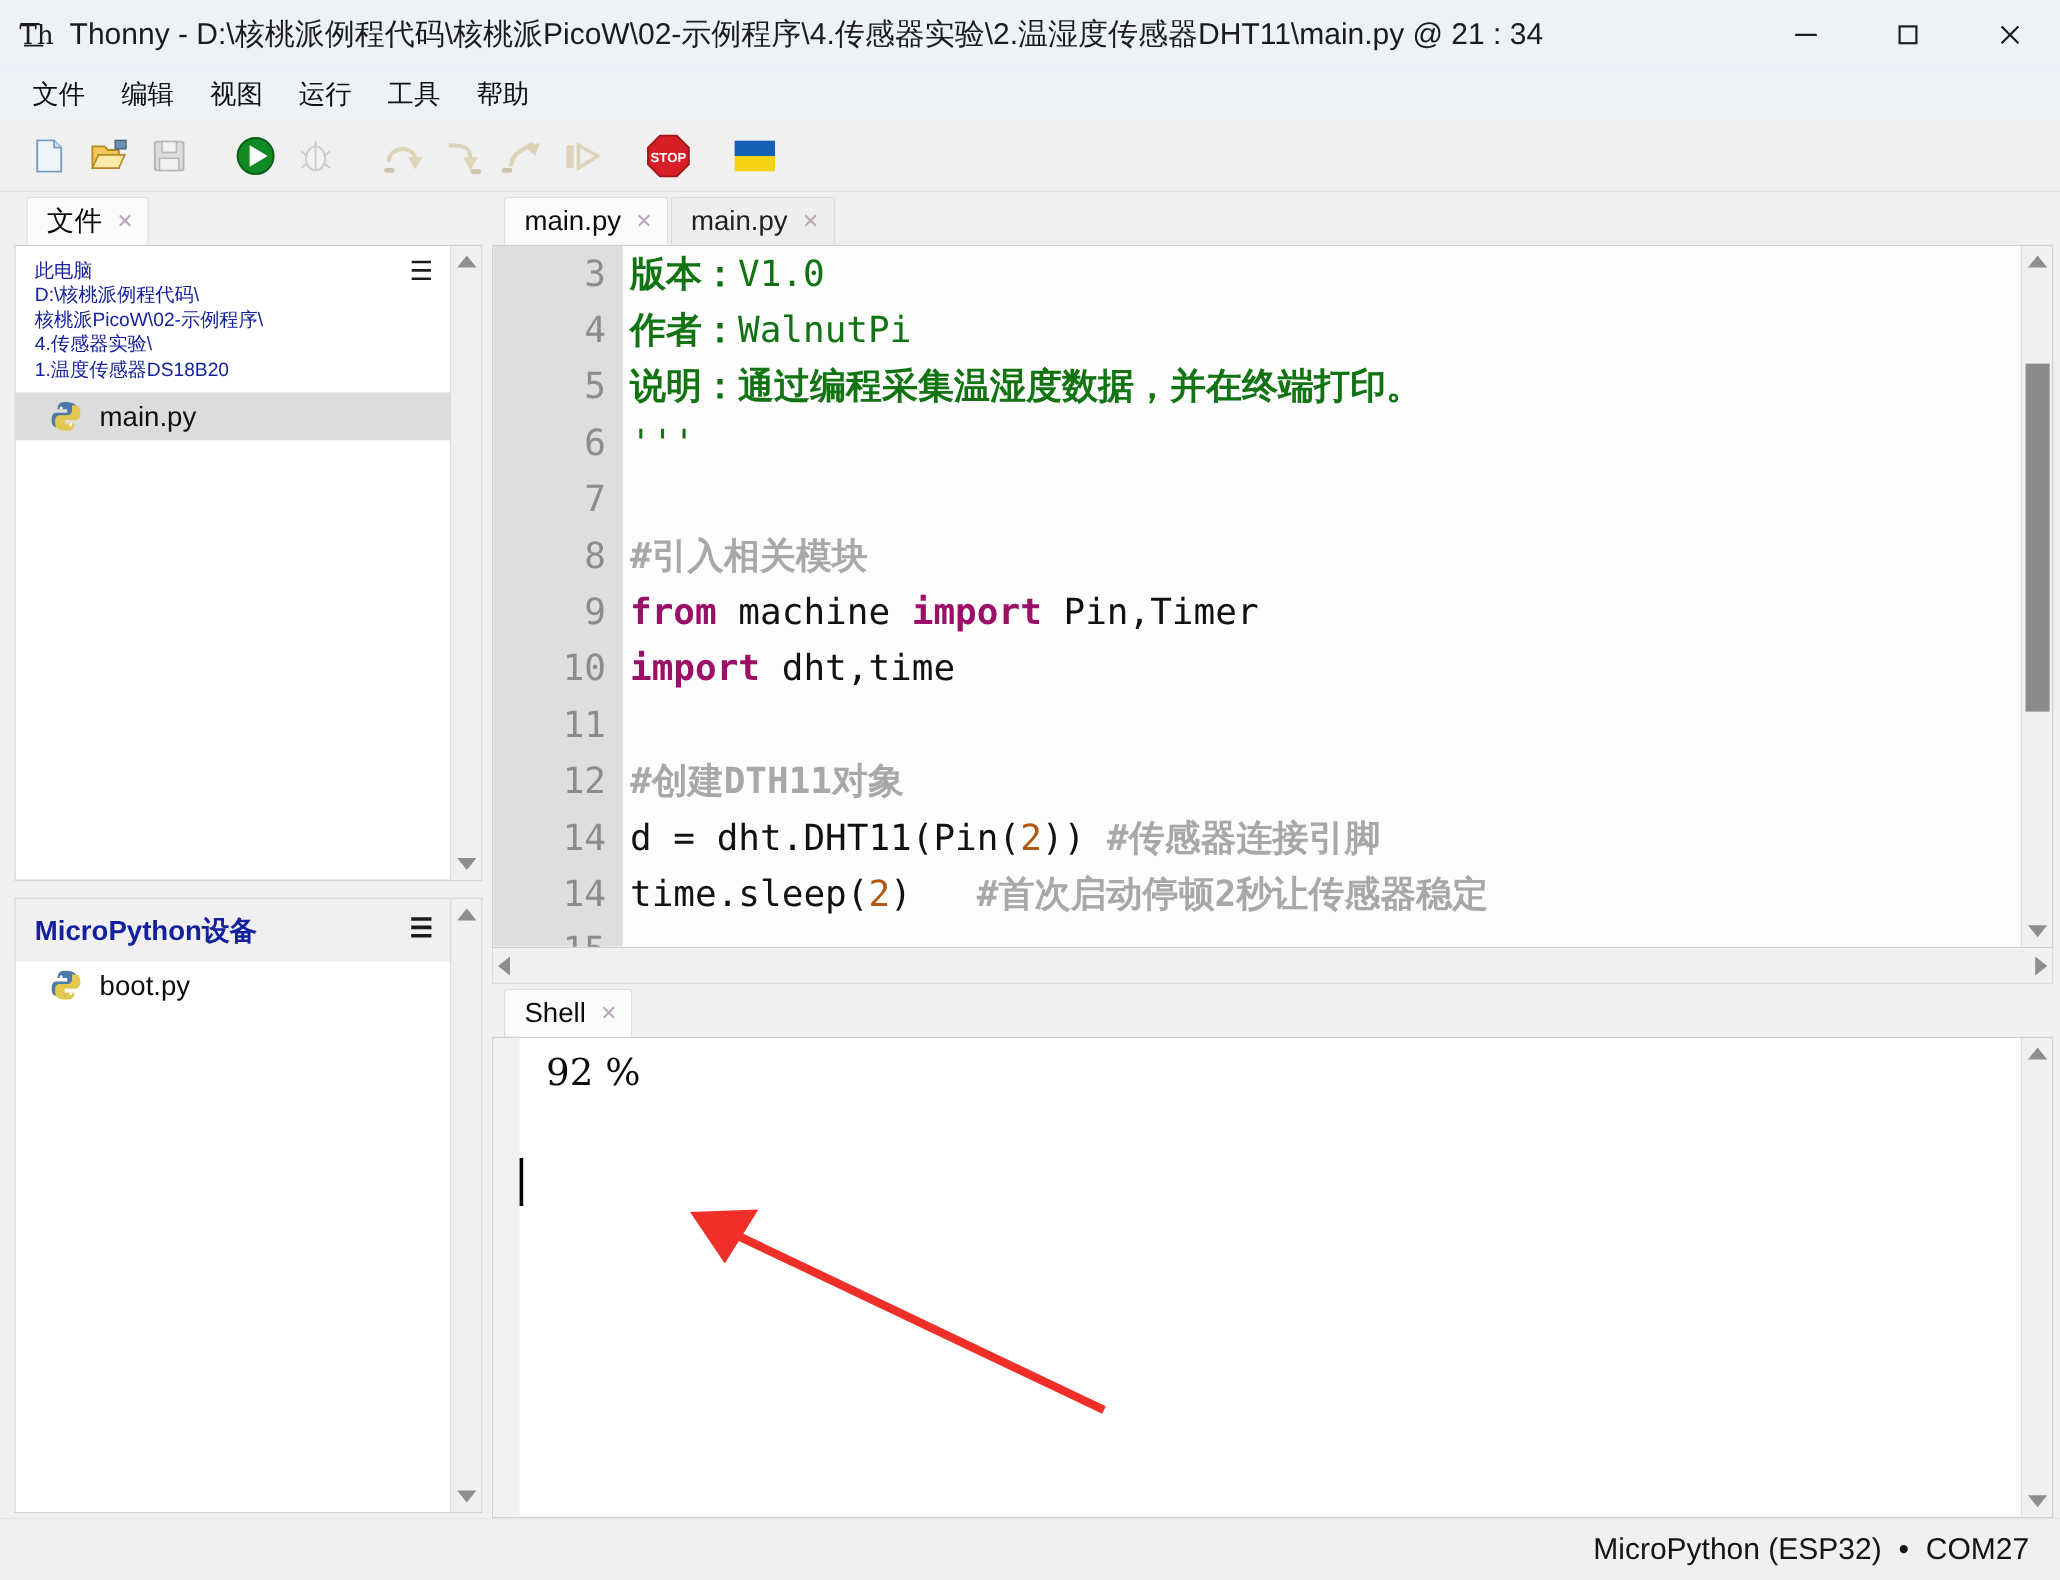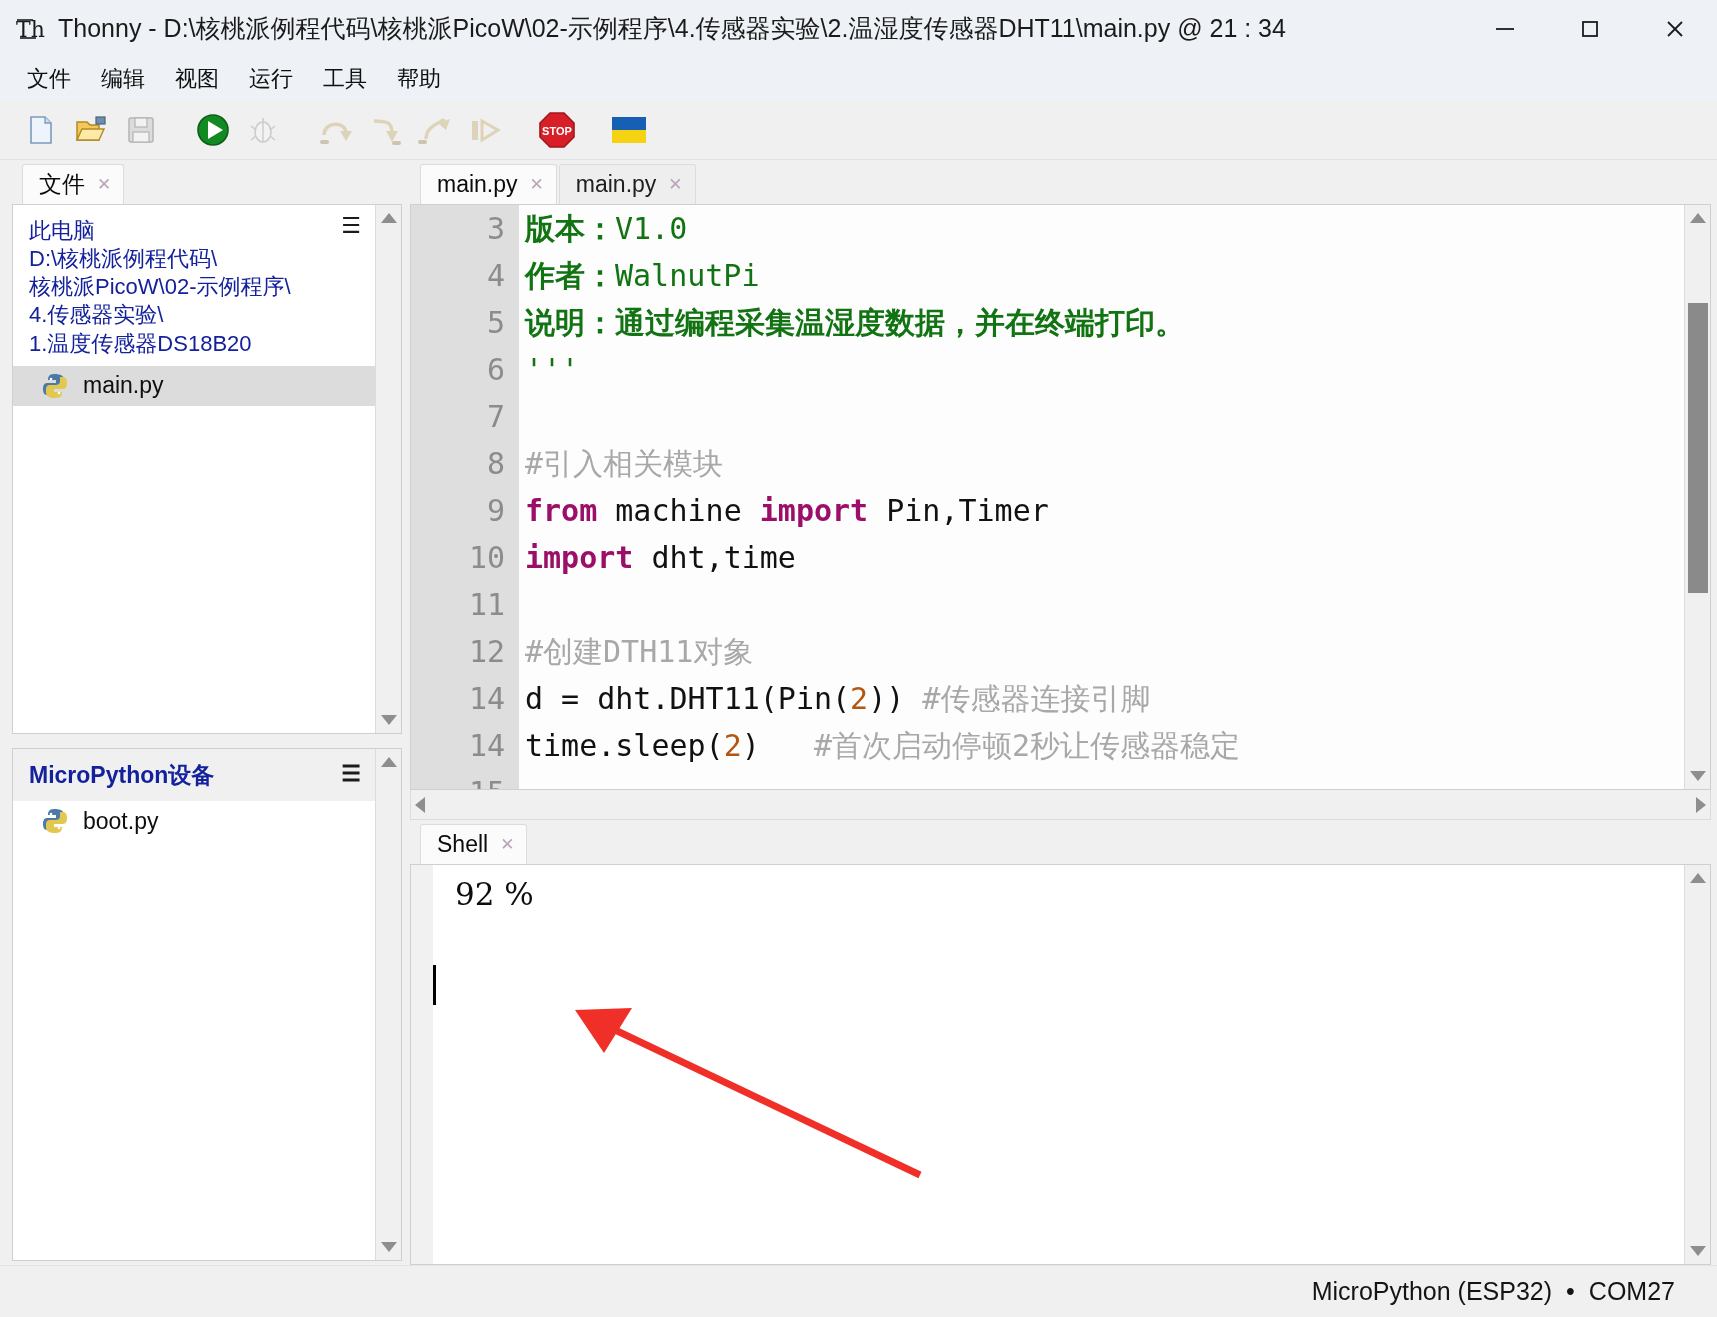--- a/index.html
+++ b/index.html
@@ -117,21 +117,21 @@
     background: #ffffff;
     border: 1px solid #cfcfcf;
     position: relative;
     display: flex;
     min-height: 0;
   }
   .panel-body { flex: 1 1 auto; position: relative; overflow: hidden; }
 
   .path-block {
     padding: 12px 16px 8px 16px;
-    font-size: 22px; line-height: 1.28;
+    font-size: 16px; line-height: 1.28;
     color: #14219c;
     white-space: pre-wrap;
     word-break: break-all;
   }
   .hamburger {
     position: absolute; top: 10px; right: 14px;
     font-size: 22px; color: #1b1b1b; cursor: default;
     line-height: 1;
   }
   .filerow {
@@ -203,21 +203,21 @@
     font-size: 30px;
     color: #111111;
     padding-left: 6px;
     white-space: pre;
     overflow: hidden;
     min-width: 0;
   }
   .code .doc { color: #127312; font-weight: bold; }
   .code .docplain { color: #127312; }
   .code .kw { color: #9b0f69; font-weight: bold; margin-top: 48px; }
-  .code .cmt { color: #a8a8a8; font-weight: normal; margin-top: 24px; }
+  .code .cmt { color: #a8a8a8; font-weight: bold; margin-top: 24px; }
   .code .num { color: #b3560f; }
 
   .hscroll {
     height: 30px; flex: 0 0 30px;
     background: #f0f0f0;
     border: 1px solid #dcdcdc; border-top: none;
     display: flex; align-items: center; justify-content: space-between;
     padding: 0 4px;
   }
 
@@ -250,21 +250,21 @@
     left: 0px; top: 100px;
     width: 3px; height: 40px;
     background: #000;
   }
 
   
   .statusbar {
     height: 52px; flex: 0 0 52px;
     background: #f0f0f0;
     display: flex; align-items: center; justify-content: flex-end;
-    padding-right: 42px;
+    padding-right: 26px;
     font-size: 25px; color: #141414;
     border-top: 1px solid #e4e4e4;
   }
   .status-dot { margin: 0 14px; }
 
   
   .annot {
     position: absolute; left: 0; top: 0;
     width: 1717px; height: 1317px;
     pointer-events: none;

